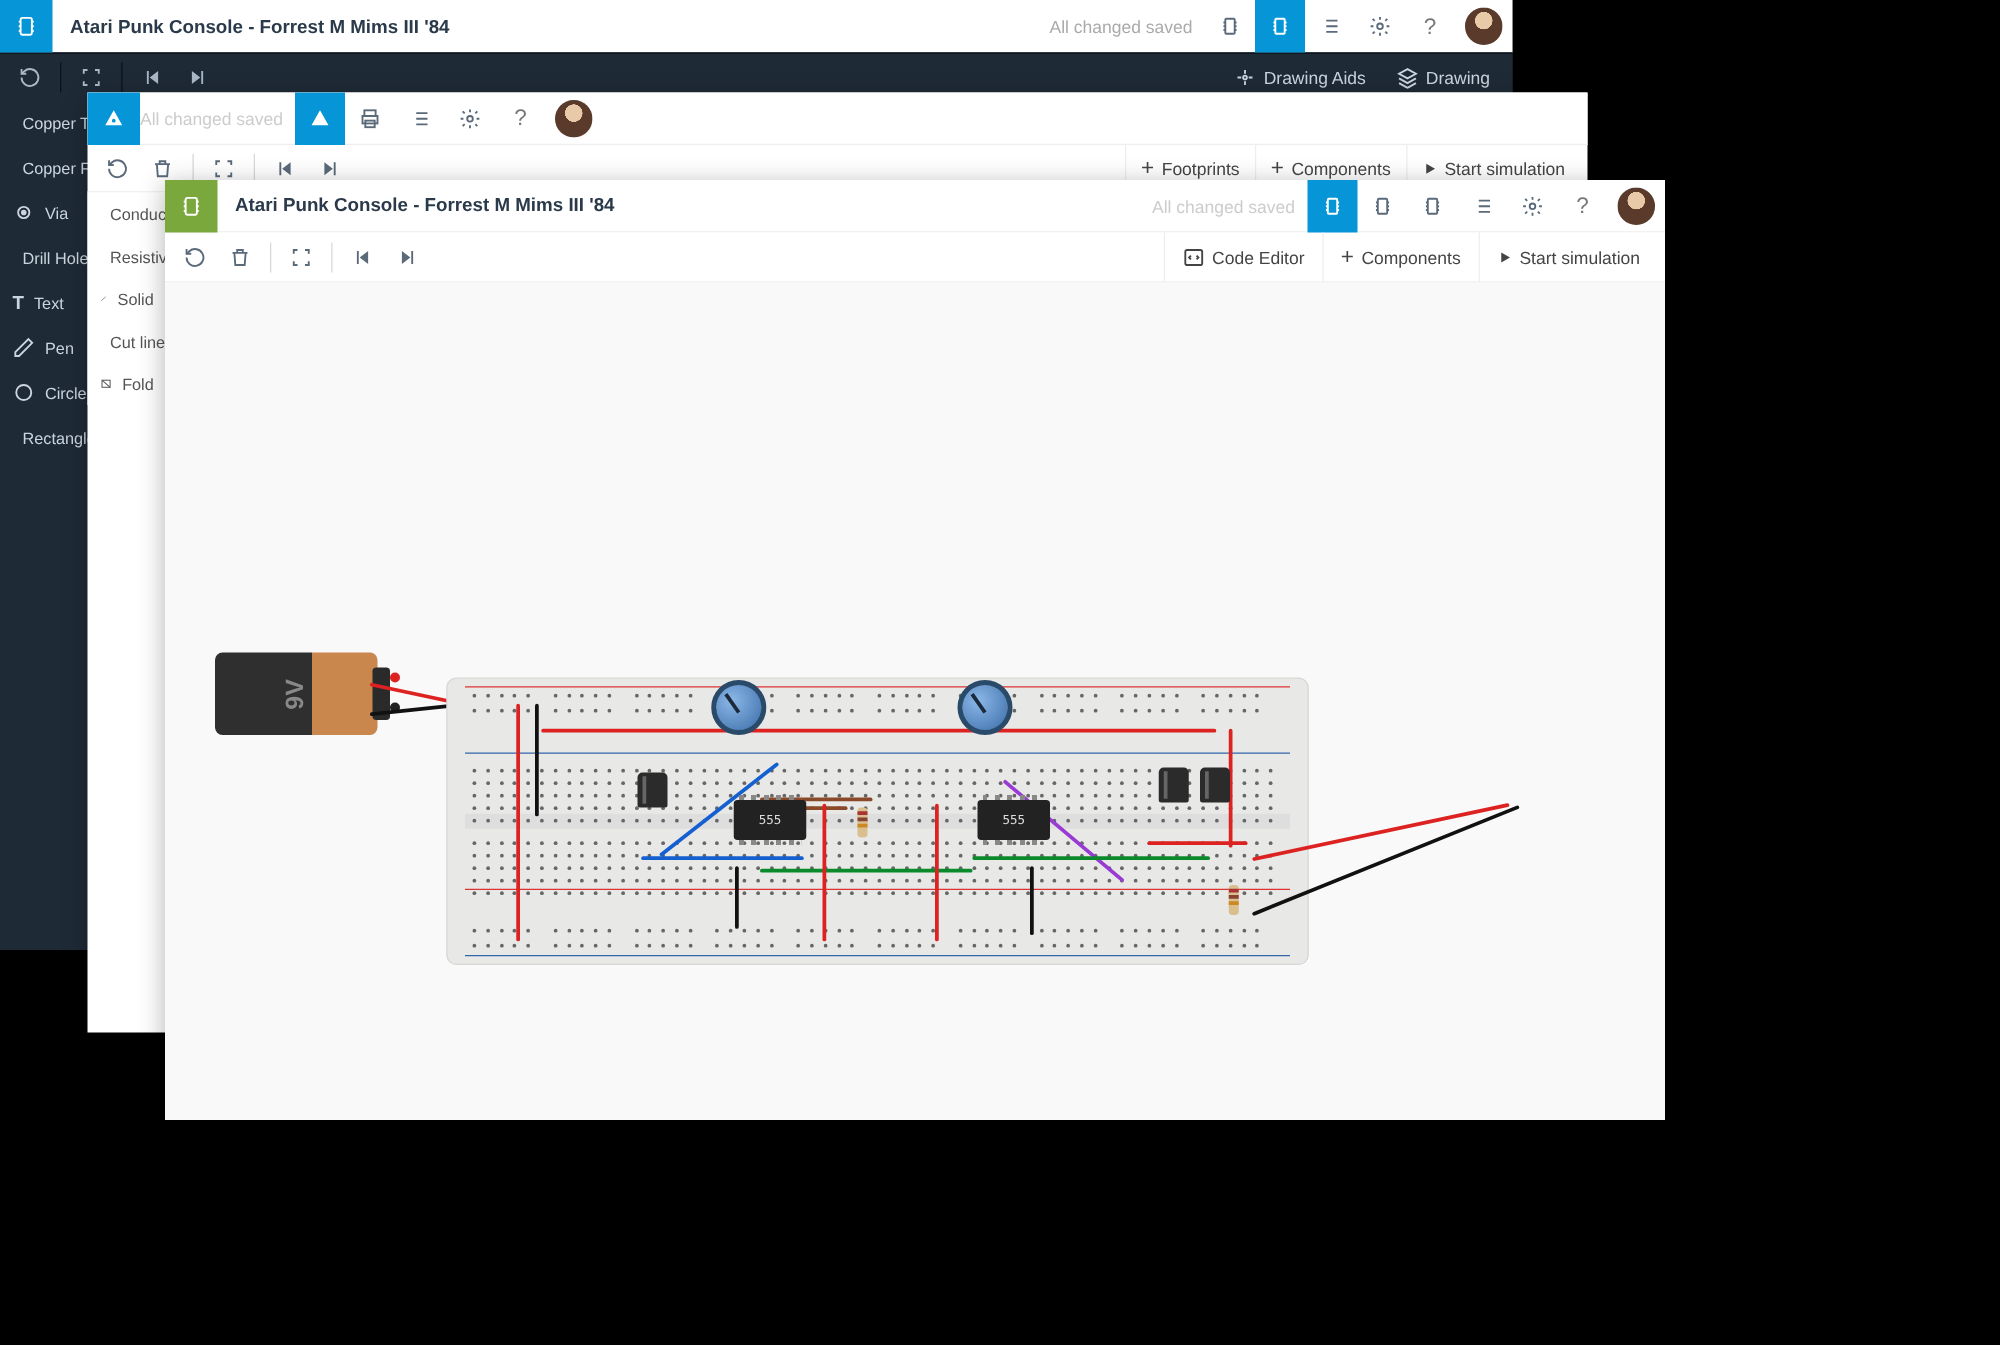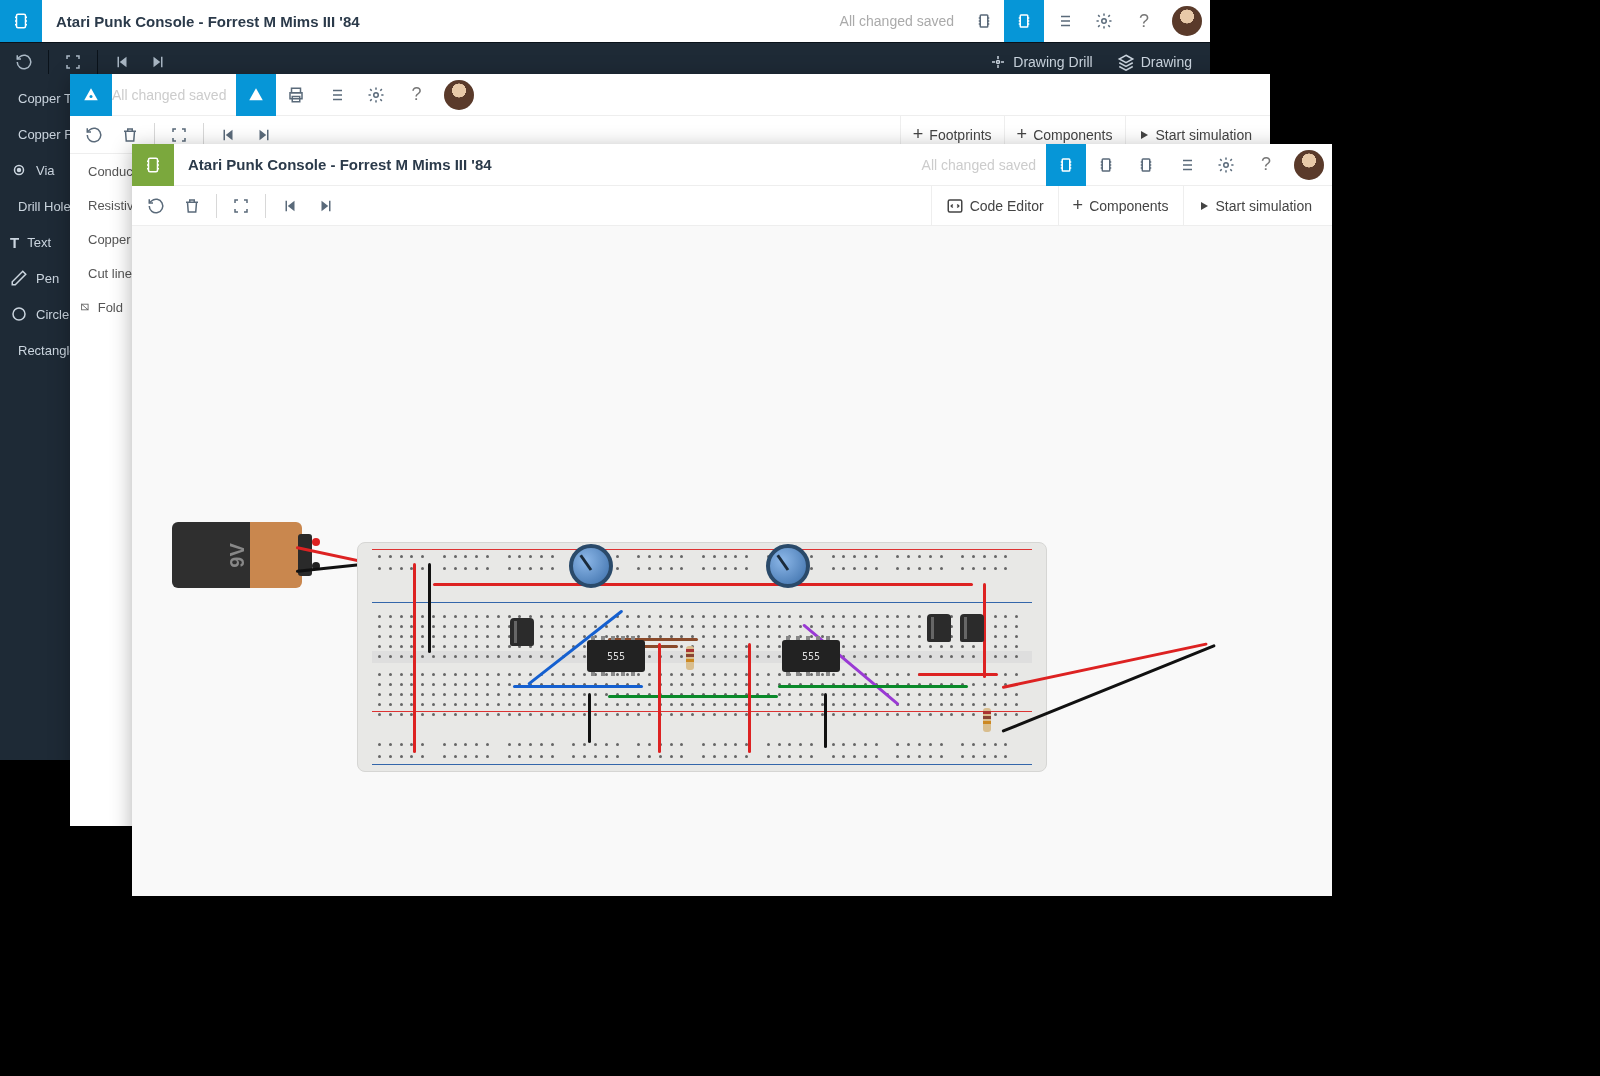--- a/index.html
+++ b/index.html
@@ -167,21 +167,21 @@
         <svg class="icon" viewBox="0 0 24 24" fill="currentColor">
           <path d="M16 5h2v14h-2zM6 5v14l9-7z"></path>
         </svg>
       </div>
     <div class="tool2-right">
       <div class="tool2-txt">
           <svg class="icon" viewBox="0 0 24 24" fill="none" stroke="currentColor" stroke-width="2">
             <circle cx="12" cy="12" r="2"></circle>
             <path d="M12 4v4M12 16v4M4 12h4M16 12h4"></path>
           </svg>
-          <span>Drawing Drill</span>
+          <span>Drawing Aids</span>
         </div>
       <div class="tool2-txt">
           <svg class="icon" viewBox="0 0 24 24" fill="none" stroke="currentColor" stroke-width="2">
             <path d="M12 3l9 5-9 5-9-5 9-5zM3 13l9 5 9-5M3 18l9 5 9-5"></path>
           </svg>
           <span>Drawing</span>
         </div>
     </div>
   </div>
   <div class="left-tools">
@@ -327,21 +327,21 @@
     <div class="lt-item">
         <svg class="icon" viewBox="0 0 24 24" fill="none" stroke="currentColor" stroke-width="2">
           <path d="M4 12h3l2-4 3 8 3-8 2 4h3"></path>
         </svg>
         <span>Resistive</span>
       </div>
     <div class="lt-item">
         <svg class="icon" viewBox="0 0 24 24" fill="none" stroke="currentColor" stroke-width="2">
           <path d="M4 18L18 6"></path>
         </svg>
-        <span>Copper</span>
+        <span>Solid</span>
       </div>
     <div class="lt-item">
         <svg class="icon" viewBox="0 0 24 24" fill="none" stroke="currentColor" stroke-width="2">
           <circle cx="7" cy="17" r="3"></circle>
           <circle cx="7" cy="7" r="3"></circle>
           <path d="M9 9l11 9M9 15l11-9"></path>
         </svg>
         <span>Cut line</span>
       </div>
     <div class="lt-item">

